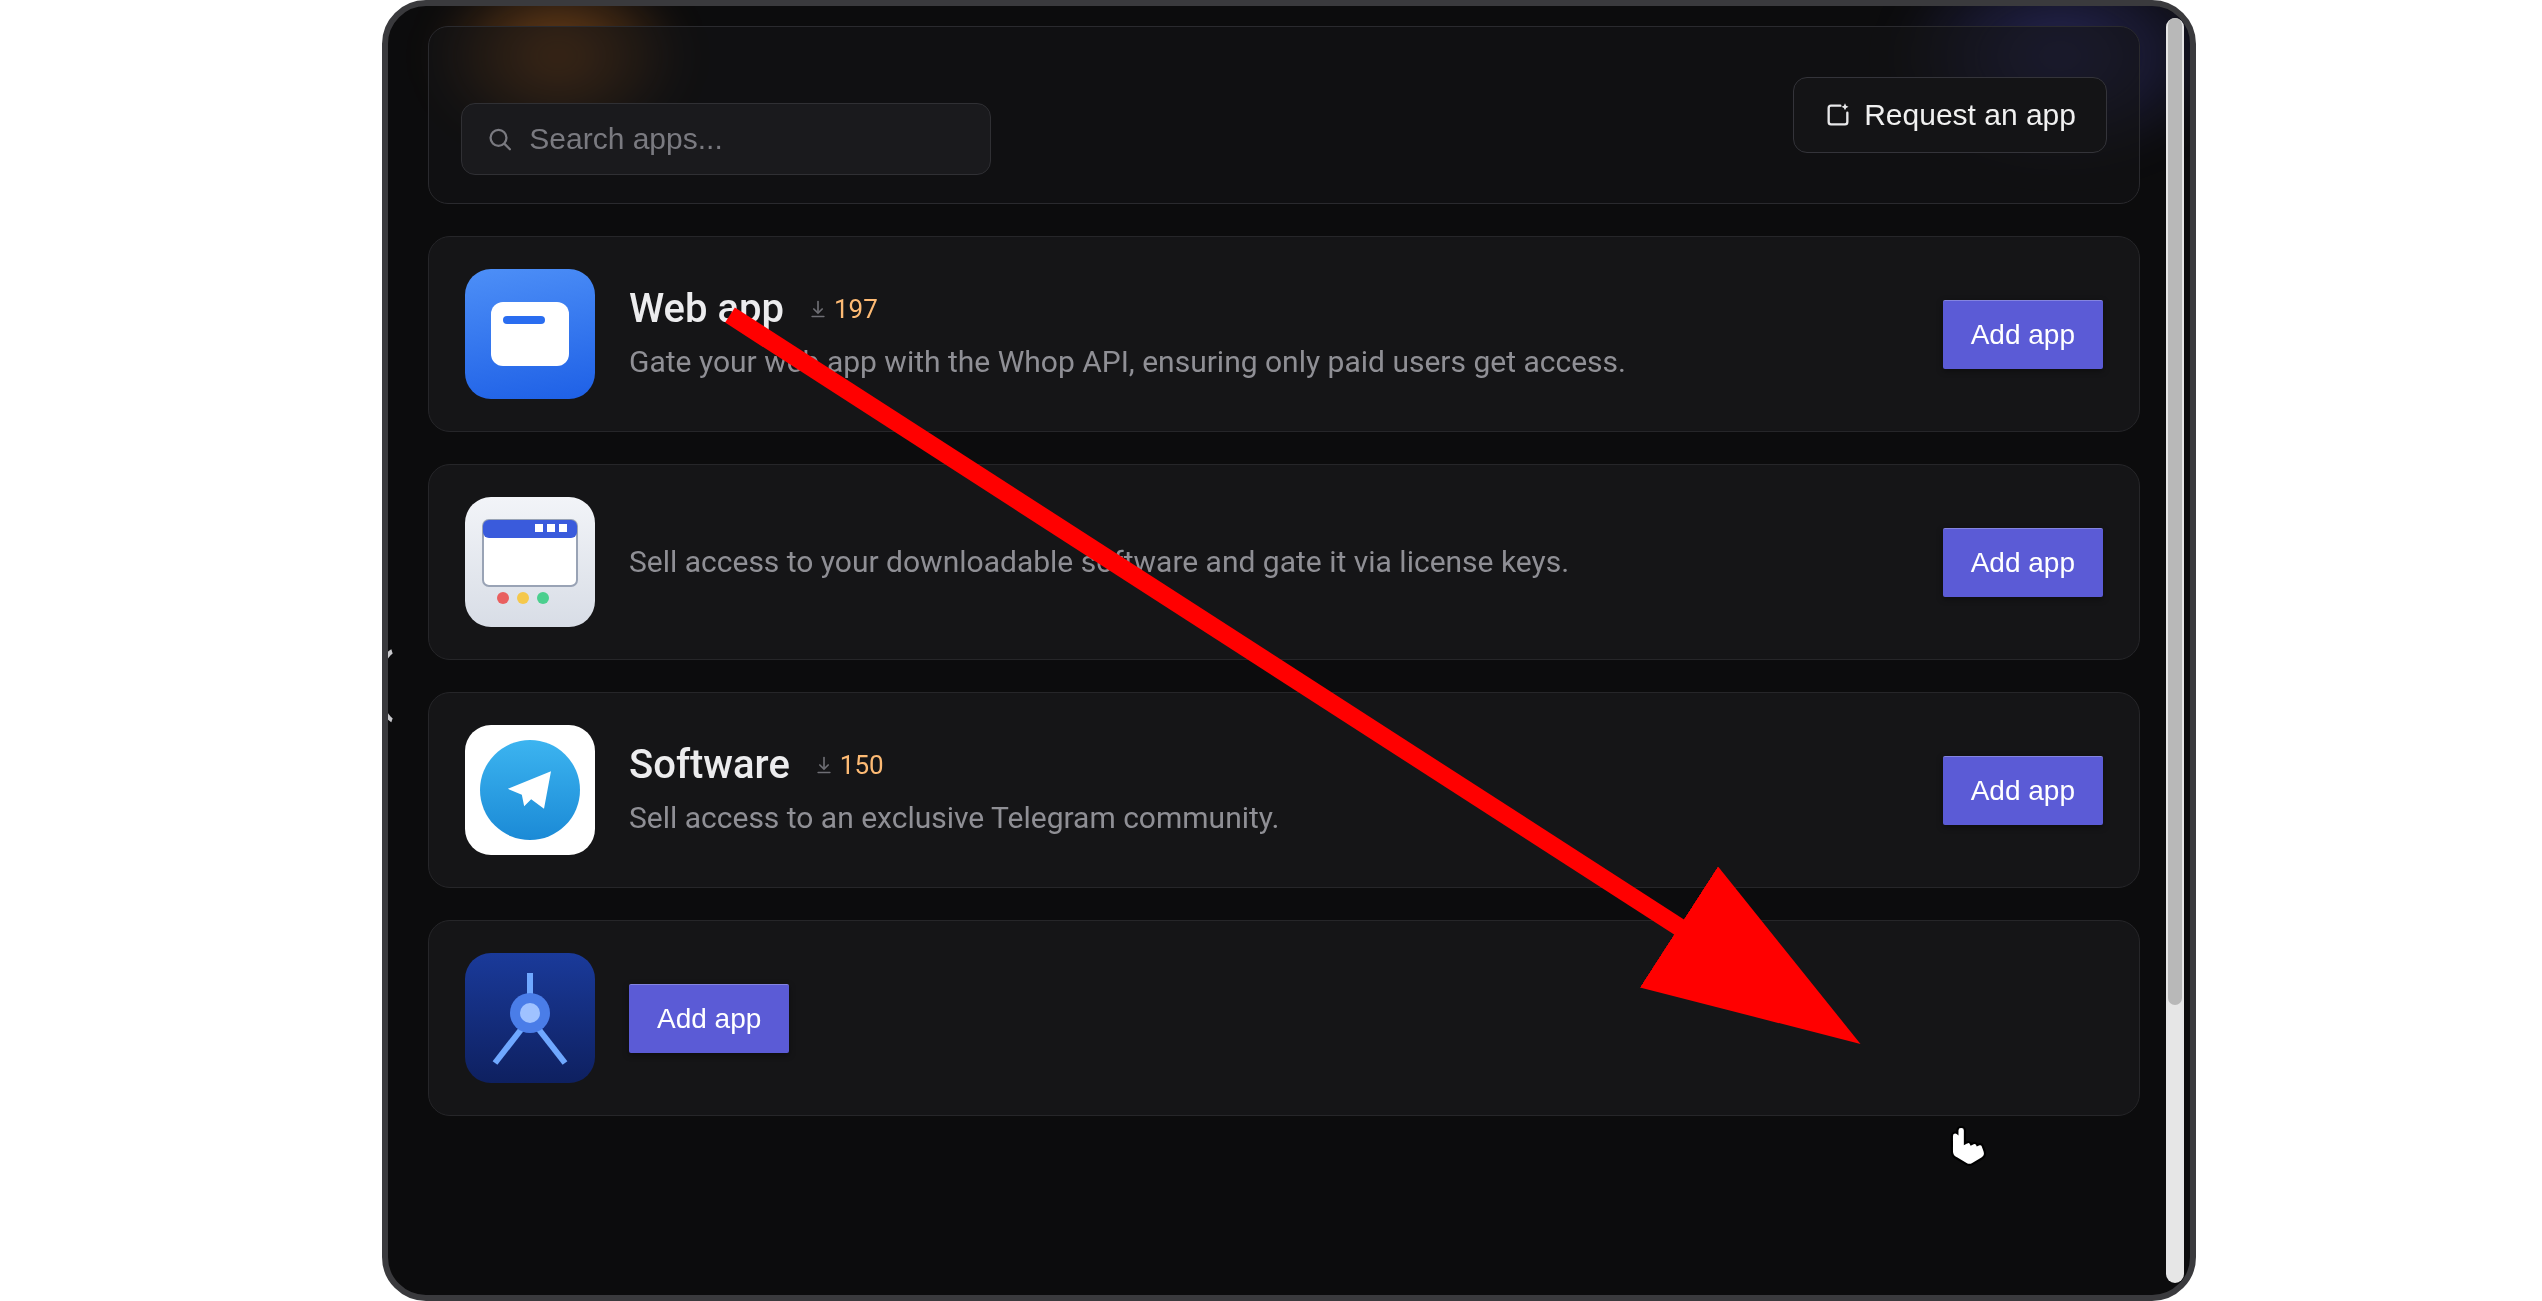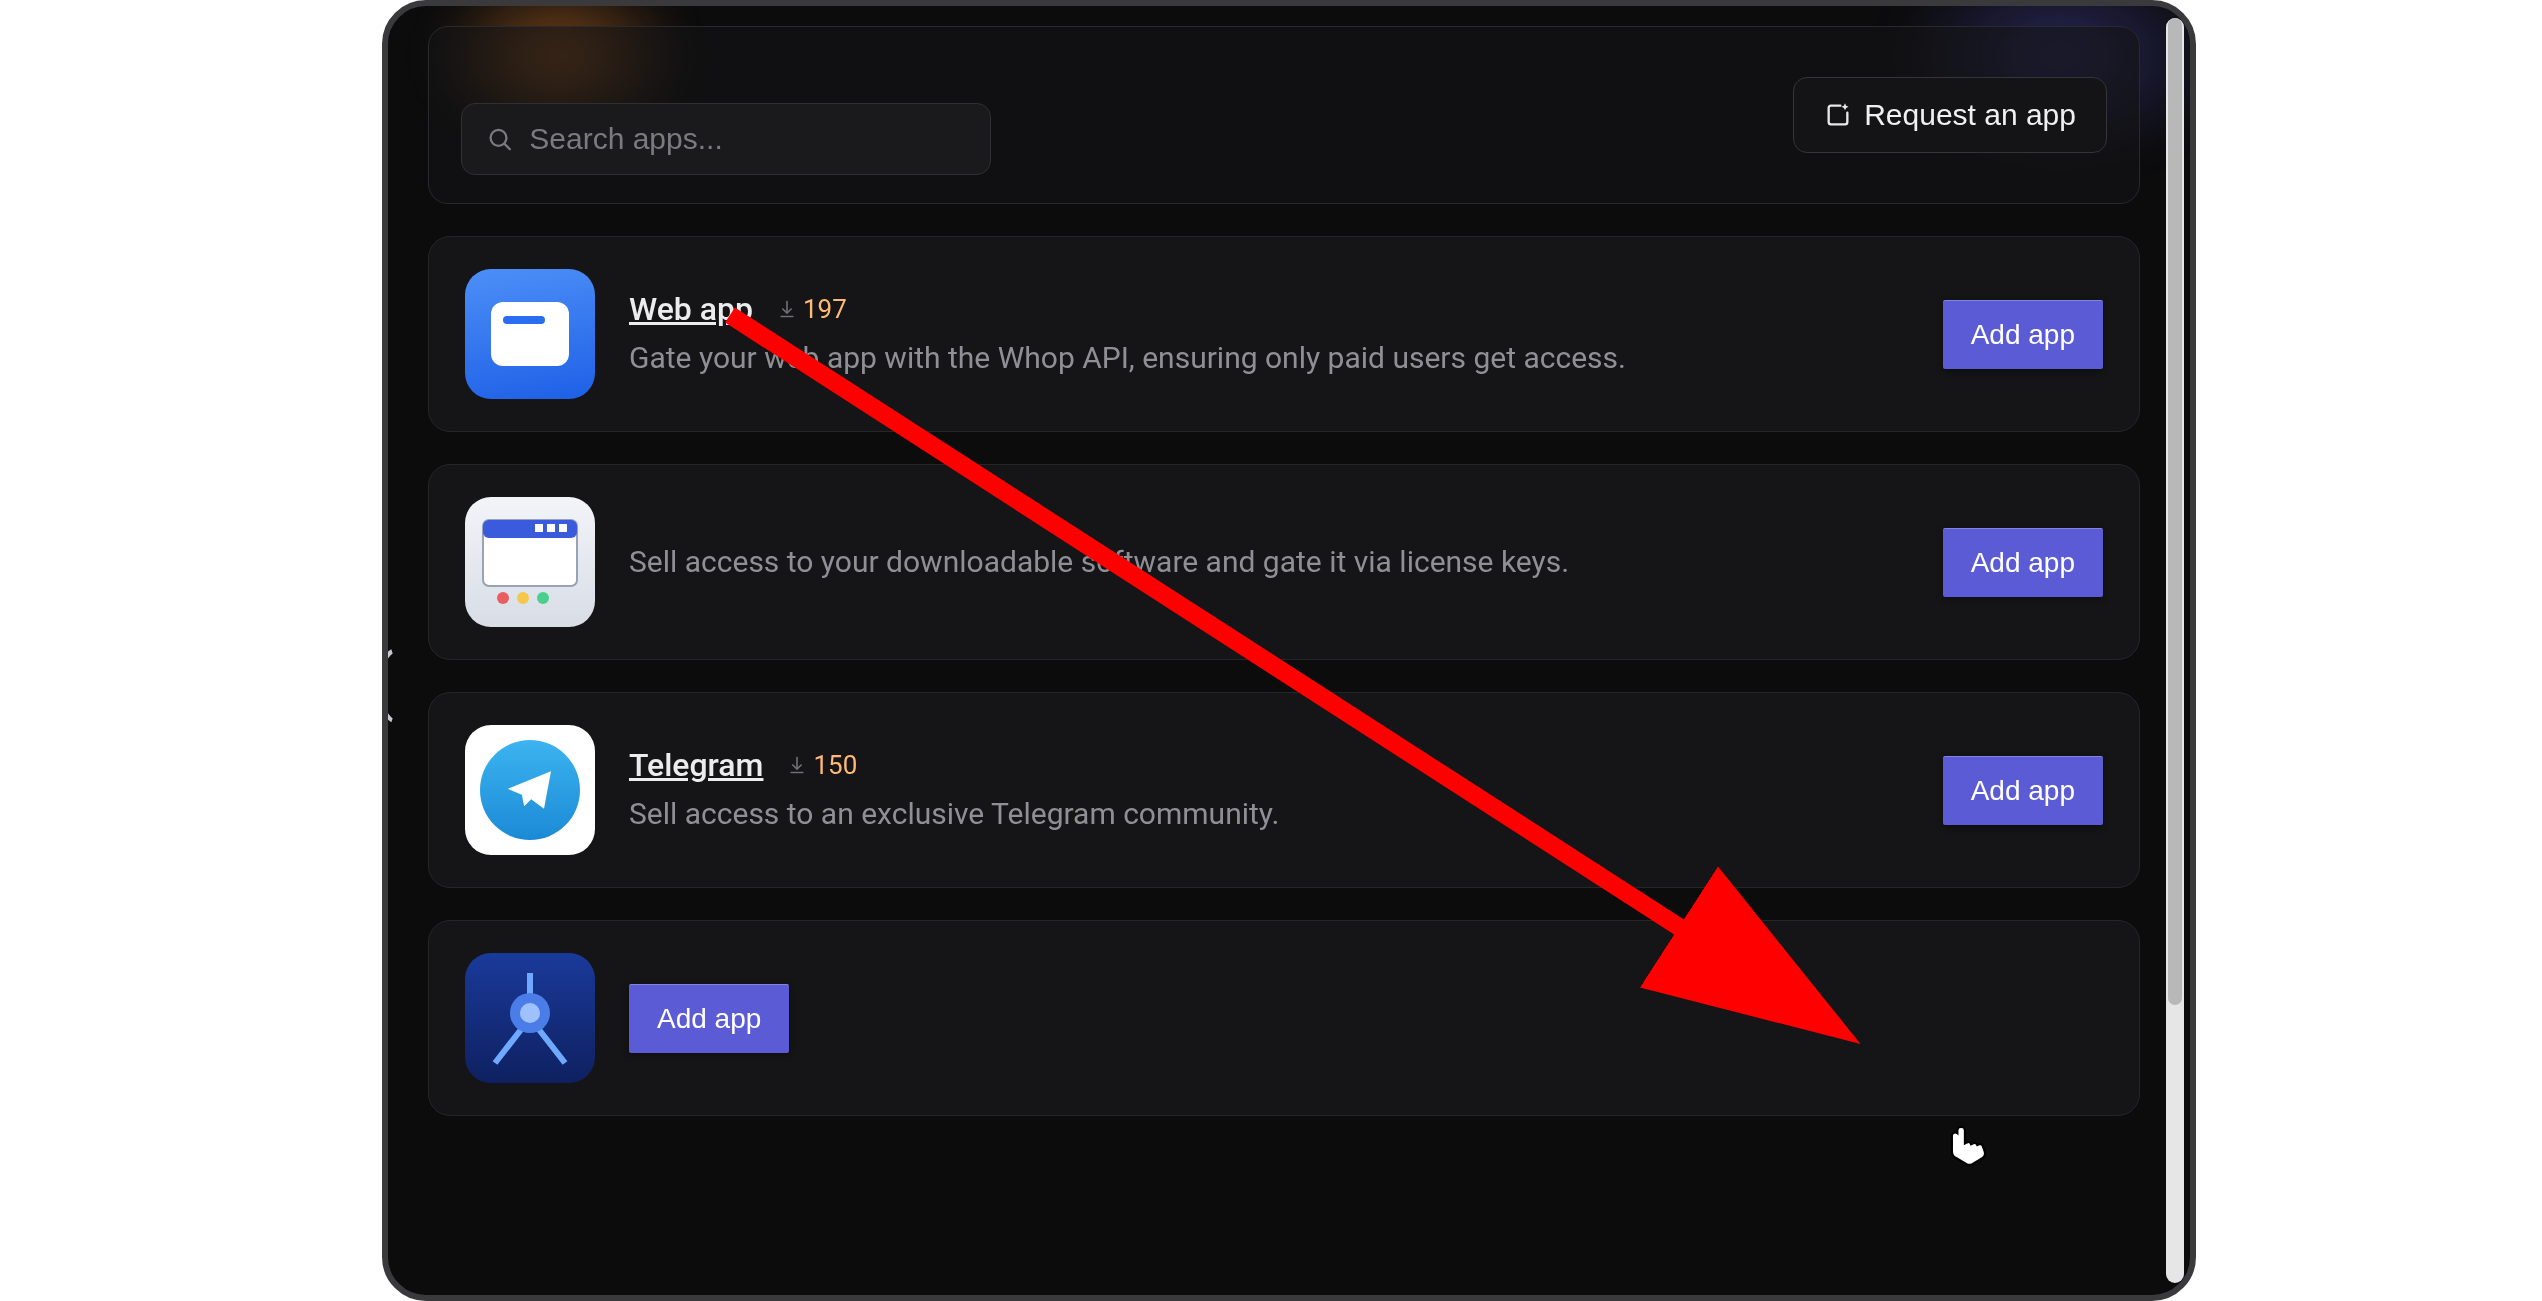--- a/index.html
+++ b/index.html
@@ -106,23 +106,22 @@
   }
   .card .info { flex: 1; min-width: 0; }
   .title-row {
     display: flex;
     align-items: center;
     gap: 24px;
     margin-bottom: 10px;
   }
   .title-row .title {
     color: #ececee;
-    font-size: 32px;
+    font-size: 40px;
     font-weight: 500;
-    text-decoration: underline;
   }
   .dl {
     display: flex;
     align-items: center;
     gap: 6px;
     color: #fdba74;
     font-size: 26px;
   }
   .desc {
     color: #8f8f95;
@@ -263,21 +262,21 @@
     <div class="card">
       <div class="icon-box ic-telegram">
         <div class="circle">
           <svg width="56" height="56" viewBox="0 0 24 24">
               <path fill="#fff" d="M2.5 11.5L21 4l-3 16-5.5-4-3 3-1-5z"></path>
             </svg>
         </div>
       </div>
       <div class="info">
         <div class="title-row">
-          <span class="title">Telegram</span>
+          <span class="title">Software</span>
           <span class="dl">
             <svg width="20" height="20" viewBox="0 0 24 24" fill="none" stroke="#6e6e74" stroke-width="2" stroke-linecap="round">
                 <path d="M12 3v12"></path>
                 <path d="M7 12l5 5 5-5"></path>
                 <path d="M5 21h14"></path>
               </svg>
             <span>150</span>
           </span>
         </div>
         <div class="desc">Sell access to an exclusive Telegram community.</div>

